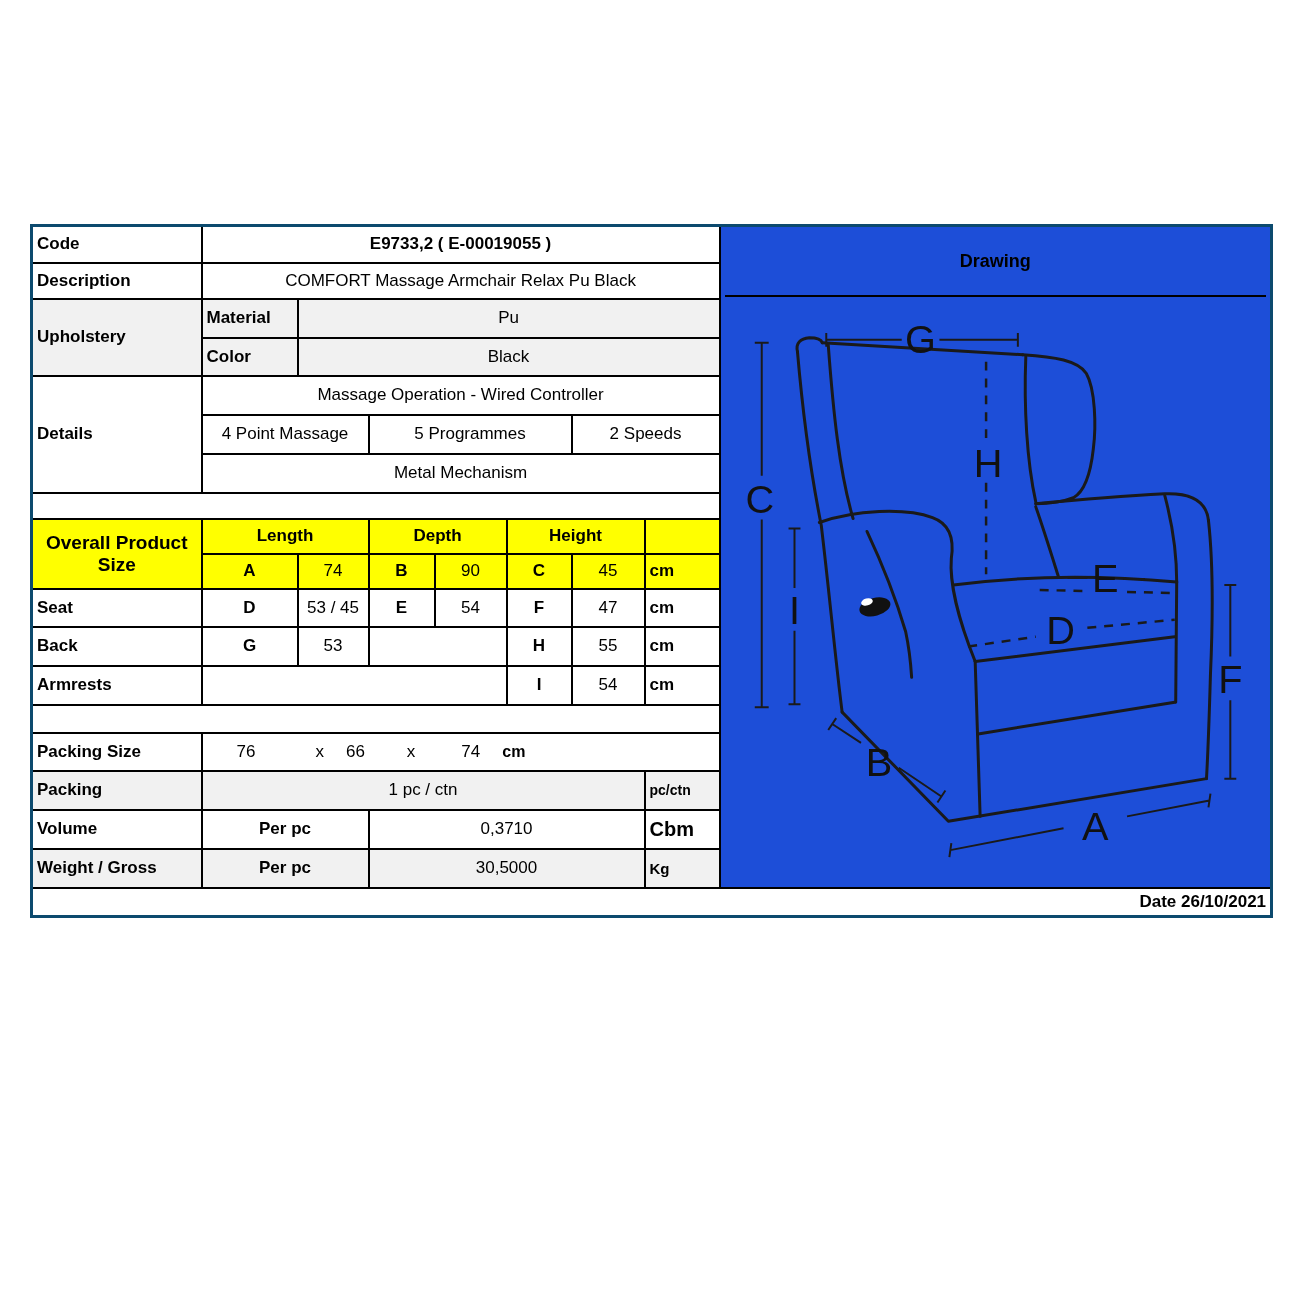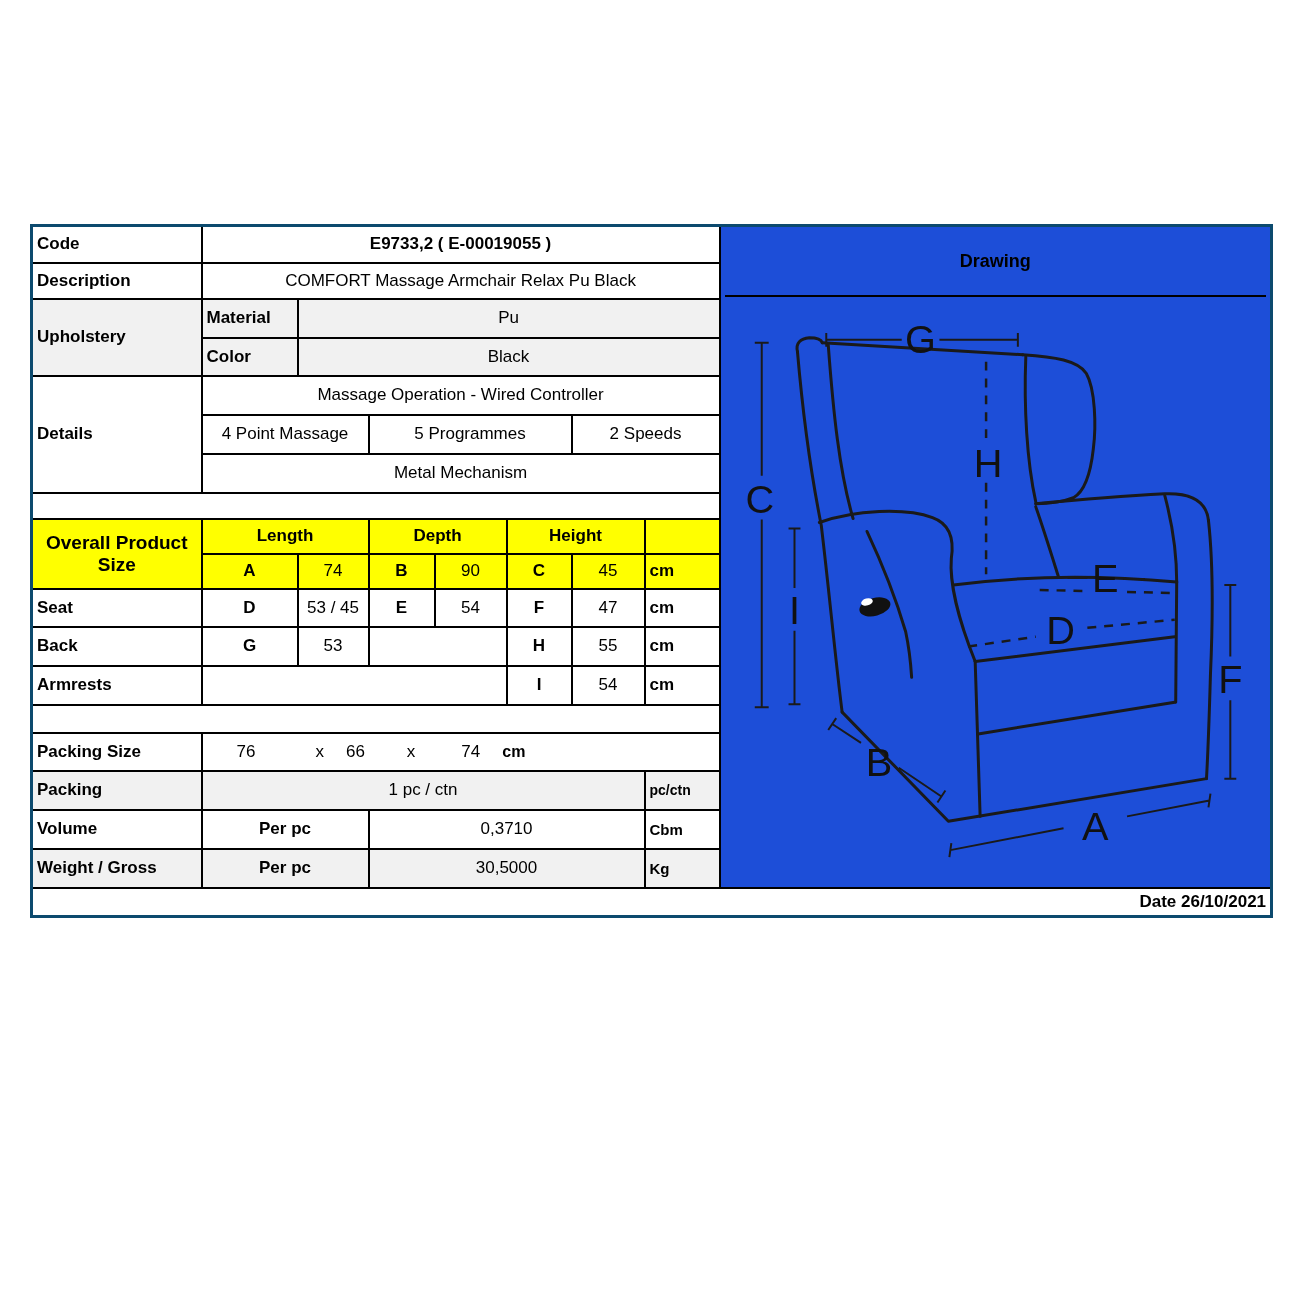--- a/index.html
+++ b/index.html
@@ -220,21 +220,21 @@
     <tr style="height:39px">
       <td class="lbl gray">Packing</td>
       <td class="ctr gray" colspan="6">1 pc / ctn</td>
       <td class="unit gray" style="font-size:14px">pc/ctn</td>
     </tr>
 
     <tr style="height:39px">
       <td class="lbl">Volume</td>
       <td class="smallbold" colspan="2">Per pc</td>
       <td class="ctr" colspan="4">0,3710</td>
-      <td class="unit" style="font-size:15px">Cbm</td>
+      <td class="unit" style="font-size:20px">Cbm</td>
     </tr>
 
     <tr style="height:39px">
       <td class="lbl gray">Weight / Gross</td>
       <td class="smallbold gray" colspan="2">Per pc</td>
       <td class="ctr gray" colspan="4">30,5000</td>
       <td class="unit gray" style="font-size:15px">Kg</td>
     </tr>
 
     <tr style="height:29px">

